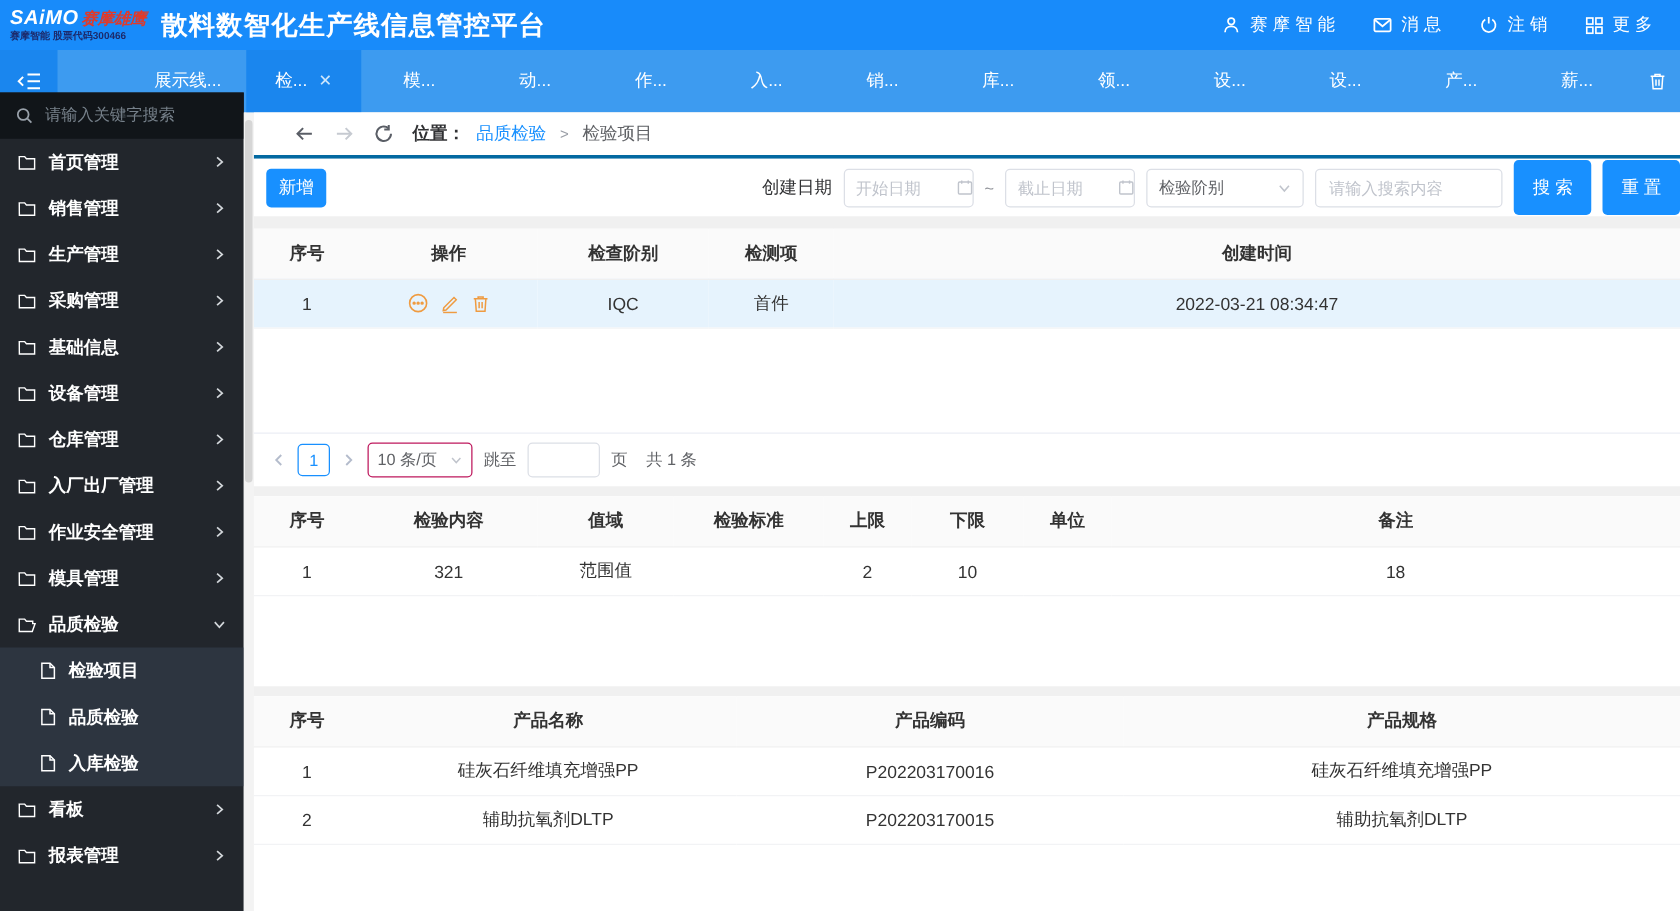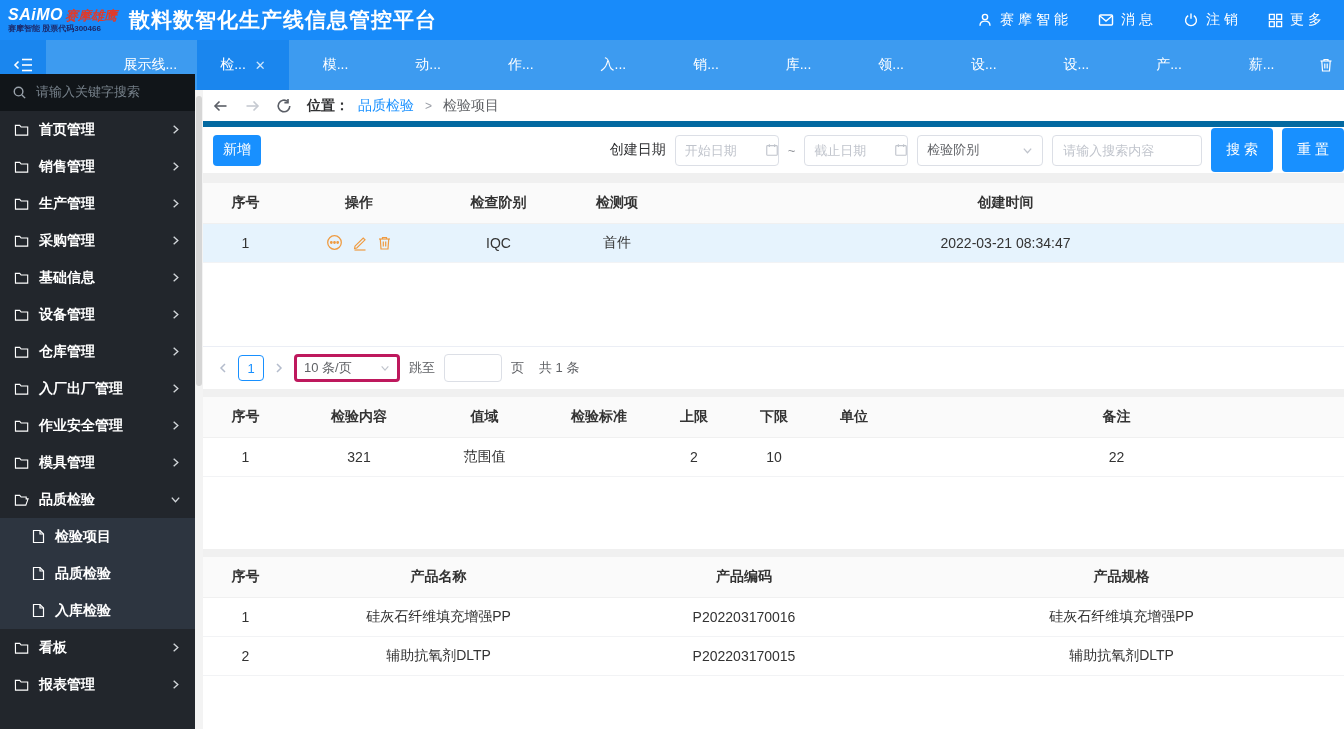--- a/index.html
+++ b/index.html
@@ -36,21 +36,21 @@
   .menu-item .chev { margin-left:auto; color:#d2d6da; }
   .submenu { background:#2d3540; }
   .submenu .menu-item { padding-left:32px; }
 
   
   .sb-scroll { position:absolute; left:195px; top:90px; width:8px; bottom:0; background:#f3f3f3; z-index:3; }
   .sb-thumb { position:absolute; left:1px; top:6px; width:6px; height:290px; background:#d6d6d6; border-radius:3px; }
 
   
   .content { position:absolute; left:203px; top:90px; right:0; bottom:0; background:#f0f0f0; display:flex; flex-direction:column; }
-  .breadcrumb { height:37px; background:#fff; display:flex; align-items:center; gap:15px; padding:0 9px; border-bottom:6px solid #0369a1; font-size:14px; }
+  .breadcrumb { height:37px; background:#fff; display:flex; align-items:center; gap:15px; padding:0 32px; border-bottom:3px solid #0369a1; font-size:14px; }
   .bc-icon { color:#5a5e66; cursor:pointer; }
   .bc-icon.dim { color:#c6cad1; }
   .bc-label { color:#303133; font-weight:bold; }
   .bc-link { color:#1890ff; cursor:pointer; }
   .bc-sep { color:#9a9ea6; font-size:12px; }
   .bc-current { color:#606266; }
 
   .toolbar { height:46px; background:#fff; display:flex; align-items:center; padding-left:10px; }
   .btn { background:#1890ff; color:#fff; border:none; border-radius:4px; font-size:14px; cursor:pointer; font-family:inherit; }
   .btn-add { width:48px; height:31px; }
@@ -76,21 +76,21 @@
   td { height:39px; text-align:center; border-bottom:1px solid #f2f3f5; color:#333; }
   tr.selected td { background:#e6f3fd; }
   .ops { display:flex; align-items:center; justify-content:center; gap:9px; color:#ef9b41; }
   .op-icon { cursor:pointer; }
 
   .panel1 { height:206px; display:flex; flex-direction:column; }
   .panel1 .tbl-wrap { flex:1; }
   .pagination { border-top:1px solid #ebeef5; height:43px; display:flex; align-items:center; gap:9px; padding:0 14px; color:#606266; font-size:13px; }
   .pg-arrow { color:#b4bccc; cursor:pointer; }
   .pg-page { width:26px; height:26px; border:1px solid #1890ff; border-radius:4px; color:#1890ff; display:flex; align-items:center; justify-content:center; background:#fff; cursor:pointer; }
-  .pg-size { width:106px; height:28px; border:3px solid #be185d; border-radius:4px; display:flex; align-items:center; justify-content:space-between; padding:0 7px; color:#606266; cursor:pointer; }
+  .pg-size { width:84px; height:28px; border:1px solid #be185d; border-radius:4px; display:flex; align-items:center; justify-content:space-between; padding:0 7px; color:#606266; cursor:pointer; }
   .pg-size .sel-chev { color:#c0c4cc; }
   .pg-jump-input { width:58px; height:28px; border:1px solid #dcdfe6; border-radius:4px; outline:none; font-family:inherit; padding:0 6px; font-size:13px; }
   .panel2 { height:152px; }
   .panel3 { flex:1; }
 </style>
 </head>
 <body>
 
 <div class="top-header">
   <div class="logo-block">
@@ -605,21 +605,21 @@
       </thead>
       <tbody>
         <tr>
           <td>1</td>
           <td>321</td>
           <td>范围值</td>
           <td></td>
           <td>2</td>
           <td>10</td>
           <td></td>
-          <td>22</td>
+          <td>18</td>
         </tr>
       </tbody>
     </table>
   </div>
 
   <div class="gap8"></div>
 
   <div class="panel panel3">
     <table>
       <colgroup>

